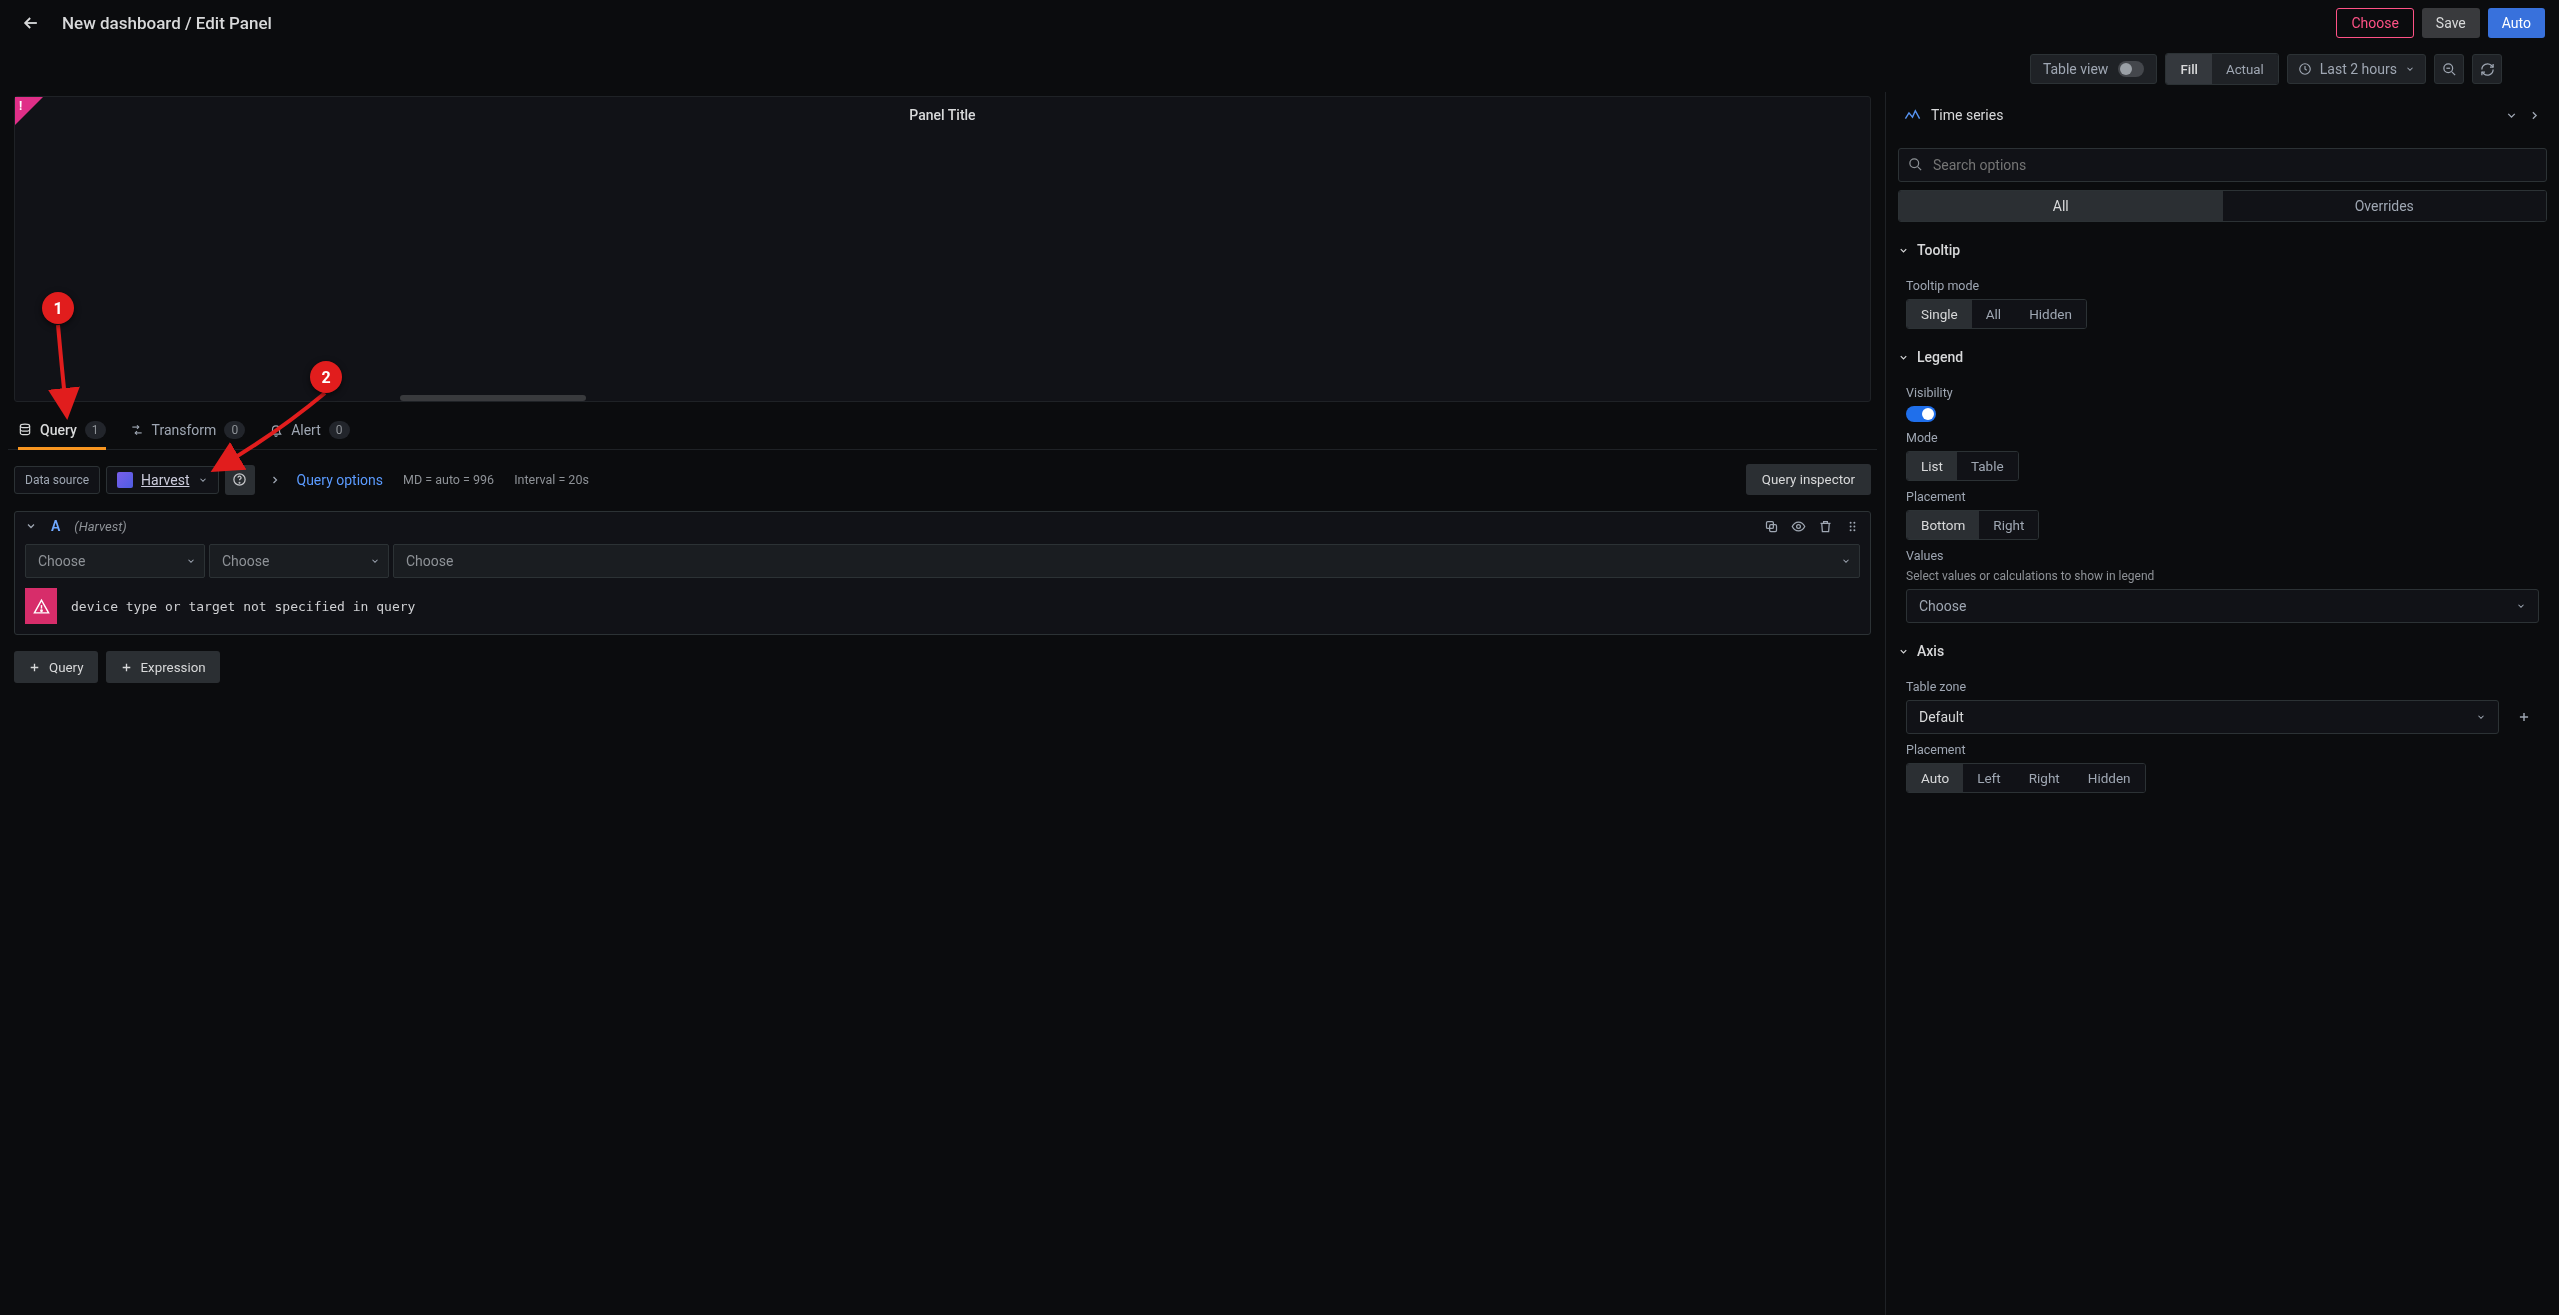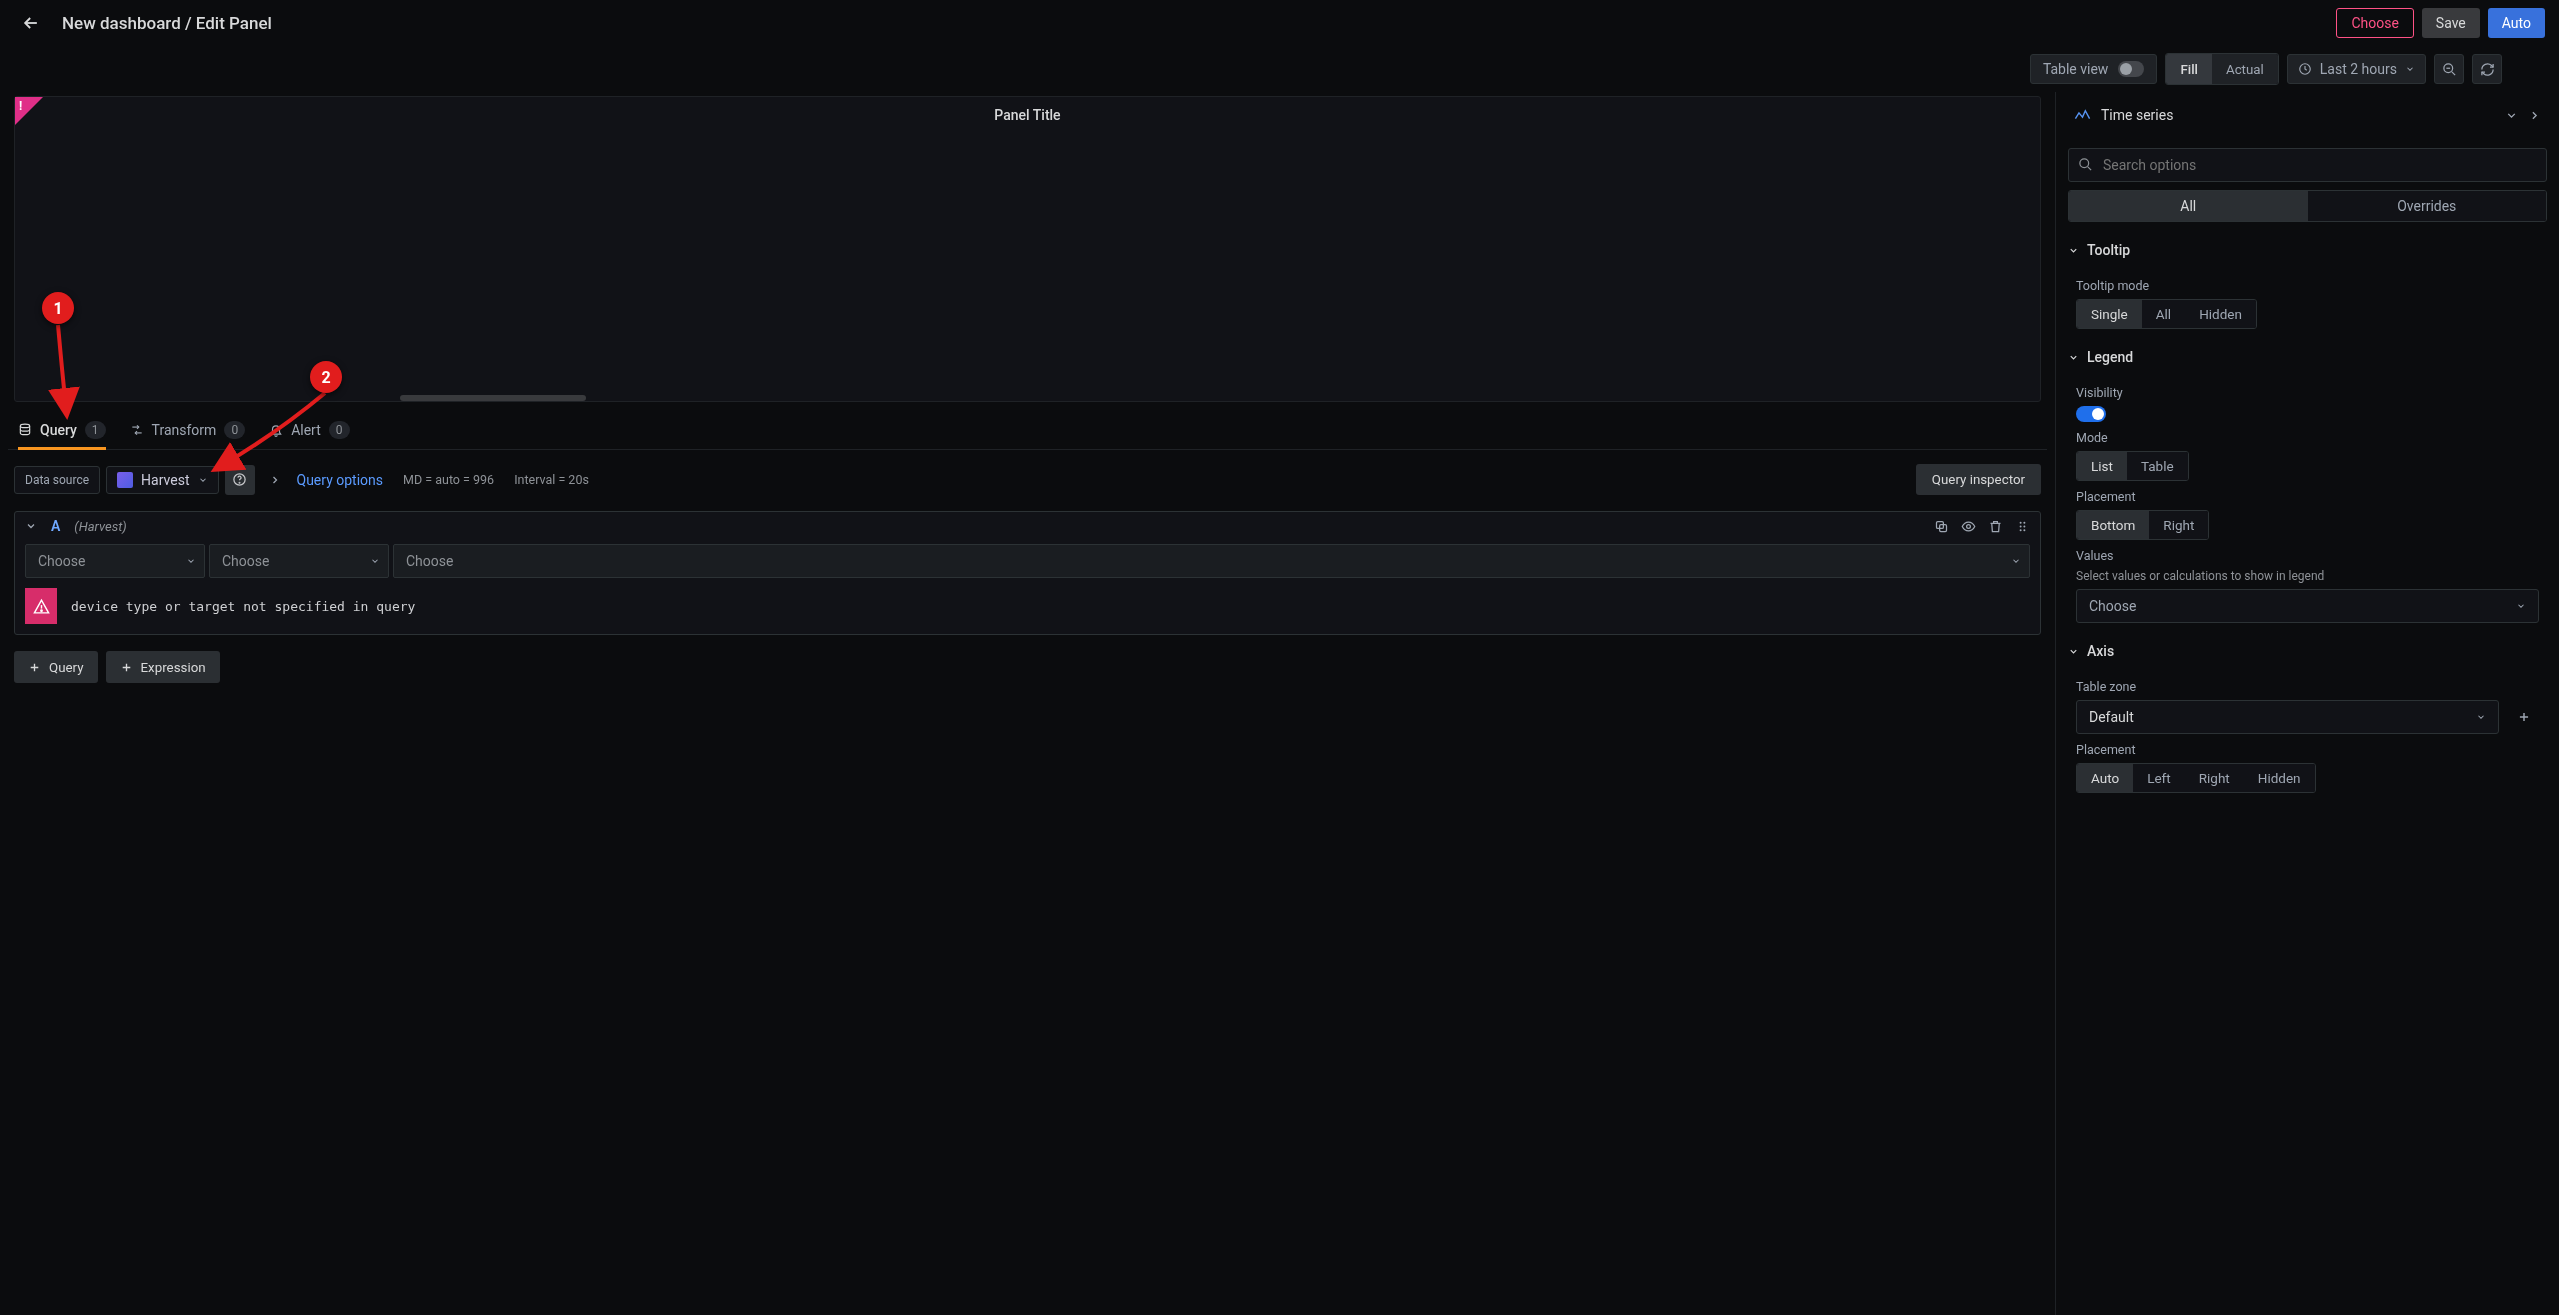--- a/index.html
+++ b/index.html
@@ -22,42 +22,42 @@
 
 .btn-group { display:inline-flex; border:1px solid #2c3235; border-radius:3px; overflow:hidden; }
 .btn-group .seg { height:30px; padding:0 14px; background:#1f2226; color:#9fa7b3; border:none; cursor:pointer; display:flex; align-items:center; }
 .btn-group .seg.active { background:#34383d; color:#d8d9da; font-weight:500; }
 
 .time-picker { display:flex; align-items:center; gap:8px; background:#1f2226; border:1px solid #2c3235; border-radius:3px; height:30px; padding:0 10px; color:#9fa7b3; }
 .icon-btn { width:30px; height:30px; background:#1f2226; border:1px solid #2c3235; border-radius:3px; display:flex; align-items:center; justify-content:center; cursor:pointer; color:#9fa7b3; }
 
 .main-split { display:flex; height:calc(100vh - 92px); }
 .left-pane { flex:1; min-width:0; display:flex; flex-direction:column; padding:0 8px 8px 8px; }
-.right-pane { width:504px; border-left:1px solid #1f2226; display:flex; flex-direction:column; }
+.right-pane { width:674px; border-left:1px solid #1f2226; display:flex; flex-direction:column; }
 
 .viz-header { display:flex; align-items:center; justify-content:space-between; height:46px; padding:0 18px; }
 .viz-select { display:flex; align-items:center; gap:10px; color:#d8d9da; }
 .viz-select .viz-icon { color:#5794f2; }
 
 .panel-preview { background:#111217; border:1px solid #1f2226; border-radius:3px; margin:4px 6px 8px 6px; height:306px; position:relative; }
 .panel-corner { position:absolute; top:0; left:0; border-style:solid; border-width:28px 28px 0 0; border-color:#e02f88 transparent transparent transparent; }
 .panel-corner::after { content:"!"; position:absolute; top:-26px; left:4px; color:#fff; font-weight:700; font-size:12px; }
 .panel-title { text-align:center; padding:10px; color:#d8d9da; font-weight:500; }
 .no-data { text-align:center; margin-top:95px; color:#8e9297; font-size:17px; }
 .hscroll-thumb { position:absolute; bottom:0; left:385px; width:186px; height:6px; background:#393a3d; border-radius:4px; }
 
 .tabs { display:flex; gap:24px; padding:0 10px; height:40px; align-items:center; border-bottom:1px solid #1f2226; }
 .tab { display:flex; align-items:center; gap:8px; color:#9fa7b3; cursor:pointer; height:100%; position:relative; }
 .tab.active { color:#d8d9da; }
 .tab.active::after { content:""; position:absolute; left:0; right:0; bottom:-1px; height:3px; background:#f79520; }
 .badge { background:#22252b; color:#8e9297; font-size:12px; padding:0 7px; border-radius:10px; height:18px; display:inline-flex; align-items:center; }
 
 .ds-row { display:flex; align-items:center; gap:6px; padding:14px 6px 10px 6px; }
 .ds-label { background:#111217; border:1px solid #2c3235; border-radius:3px; padding:6px 10px; font-size:12px; color:#9fa7b3; }
-.ds-picker { display:flex; align-items:center; gap:8px; background:#111217; border:1px solid #2c3235; border-radius:3px; padding:5px 10px; cursor:pointer; }
+.ds-picker { display:flex; align-items:center; gap:8px; background:#111217; border:1px solid #2c3235; border-radius:3px; padding:5px 10px; cursor:pointer;text-decoration:underline; }
 .ds-picker .ds-logo { width:16px; height:16px; background:linear-gradient(135deg,#795eea,#4e5de2); border-radius:2px; }
 .sq-icon-btn { width:30px; height:30px; background:#2b2f33; border-radius:3px; display:flex; align-items:center; justify-content:center; cursor:pointer; }
 .qopts { color:#5b9bff; cursor:pointer; margin-left:6px; }
 .qmeta { color:#8e9297; font-size:12.5px; margin-left:14px; }
 .spacer { flex:1; }
 .inspector-btn { background:#2b2f33; border:none; color:#d8d9da; border-radius:3px; padding:8px 16px; cursor:pointer; }
 
 .query-block { border:1px solid #2c3235; border-radius:3px; margin:6px 6px 16px 6px; background:#111217; }
 .query-head { display:flex; align-items:center; padding:6px 10px; gap:14px; }
 .query-letter { color:#6fa8ff; font-weight:600; }

